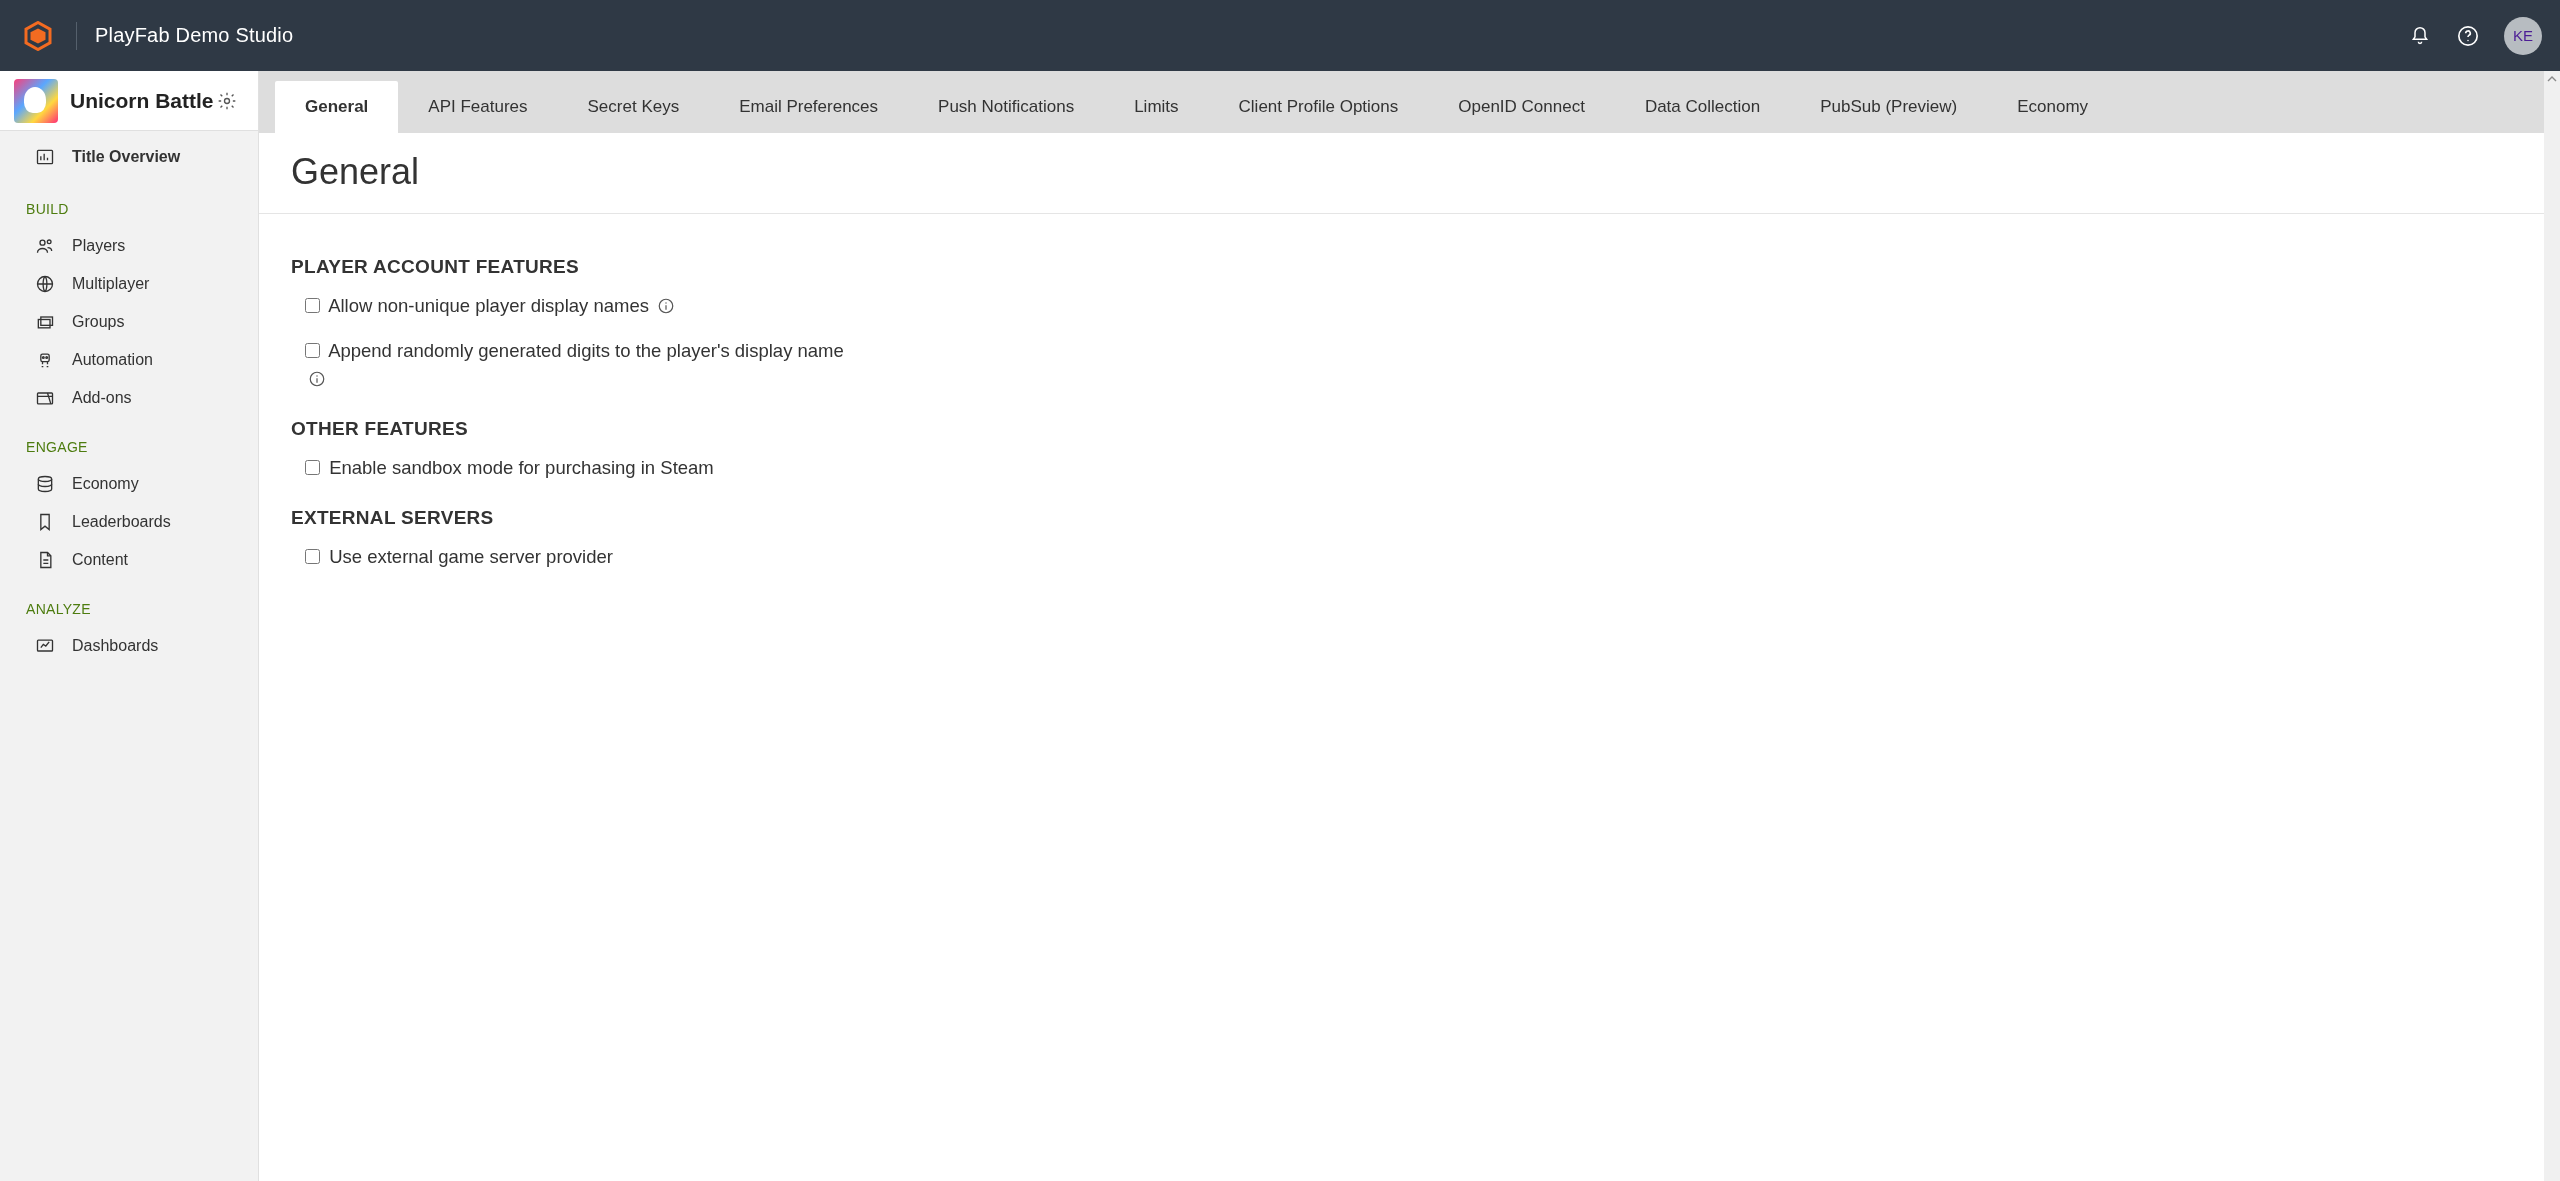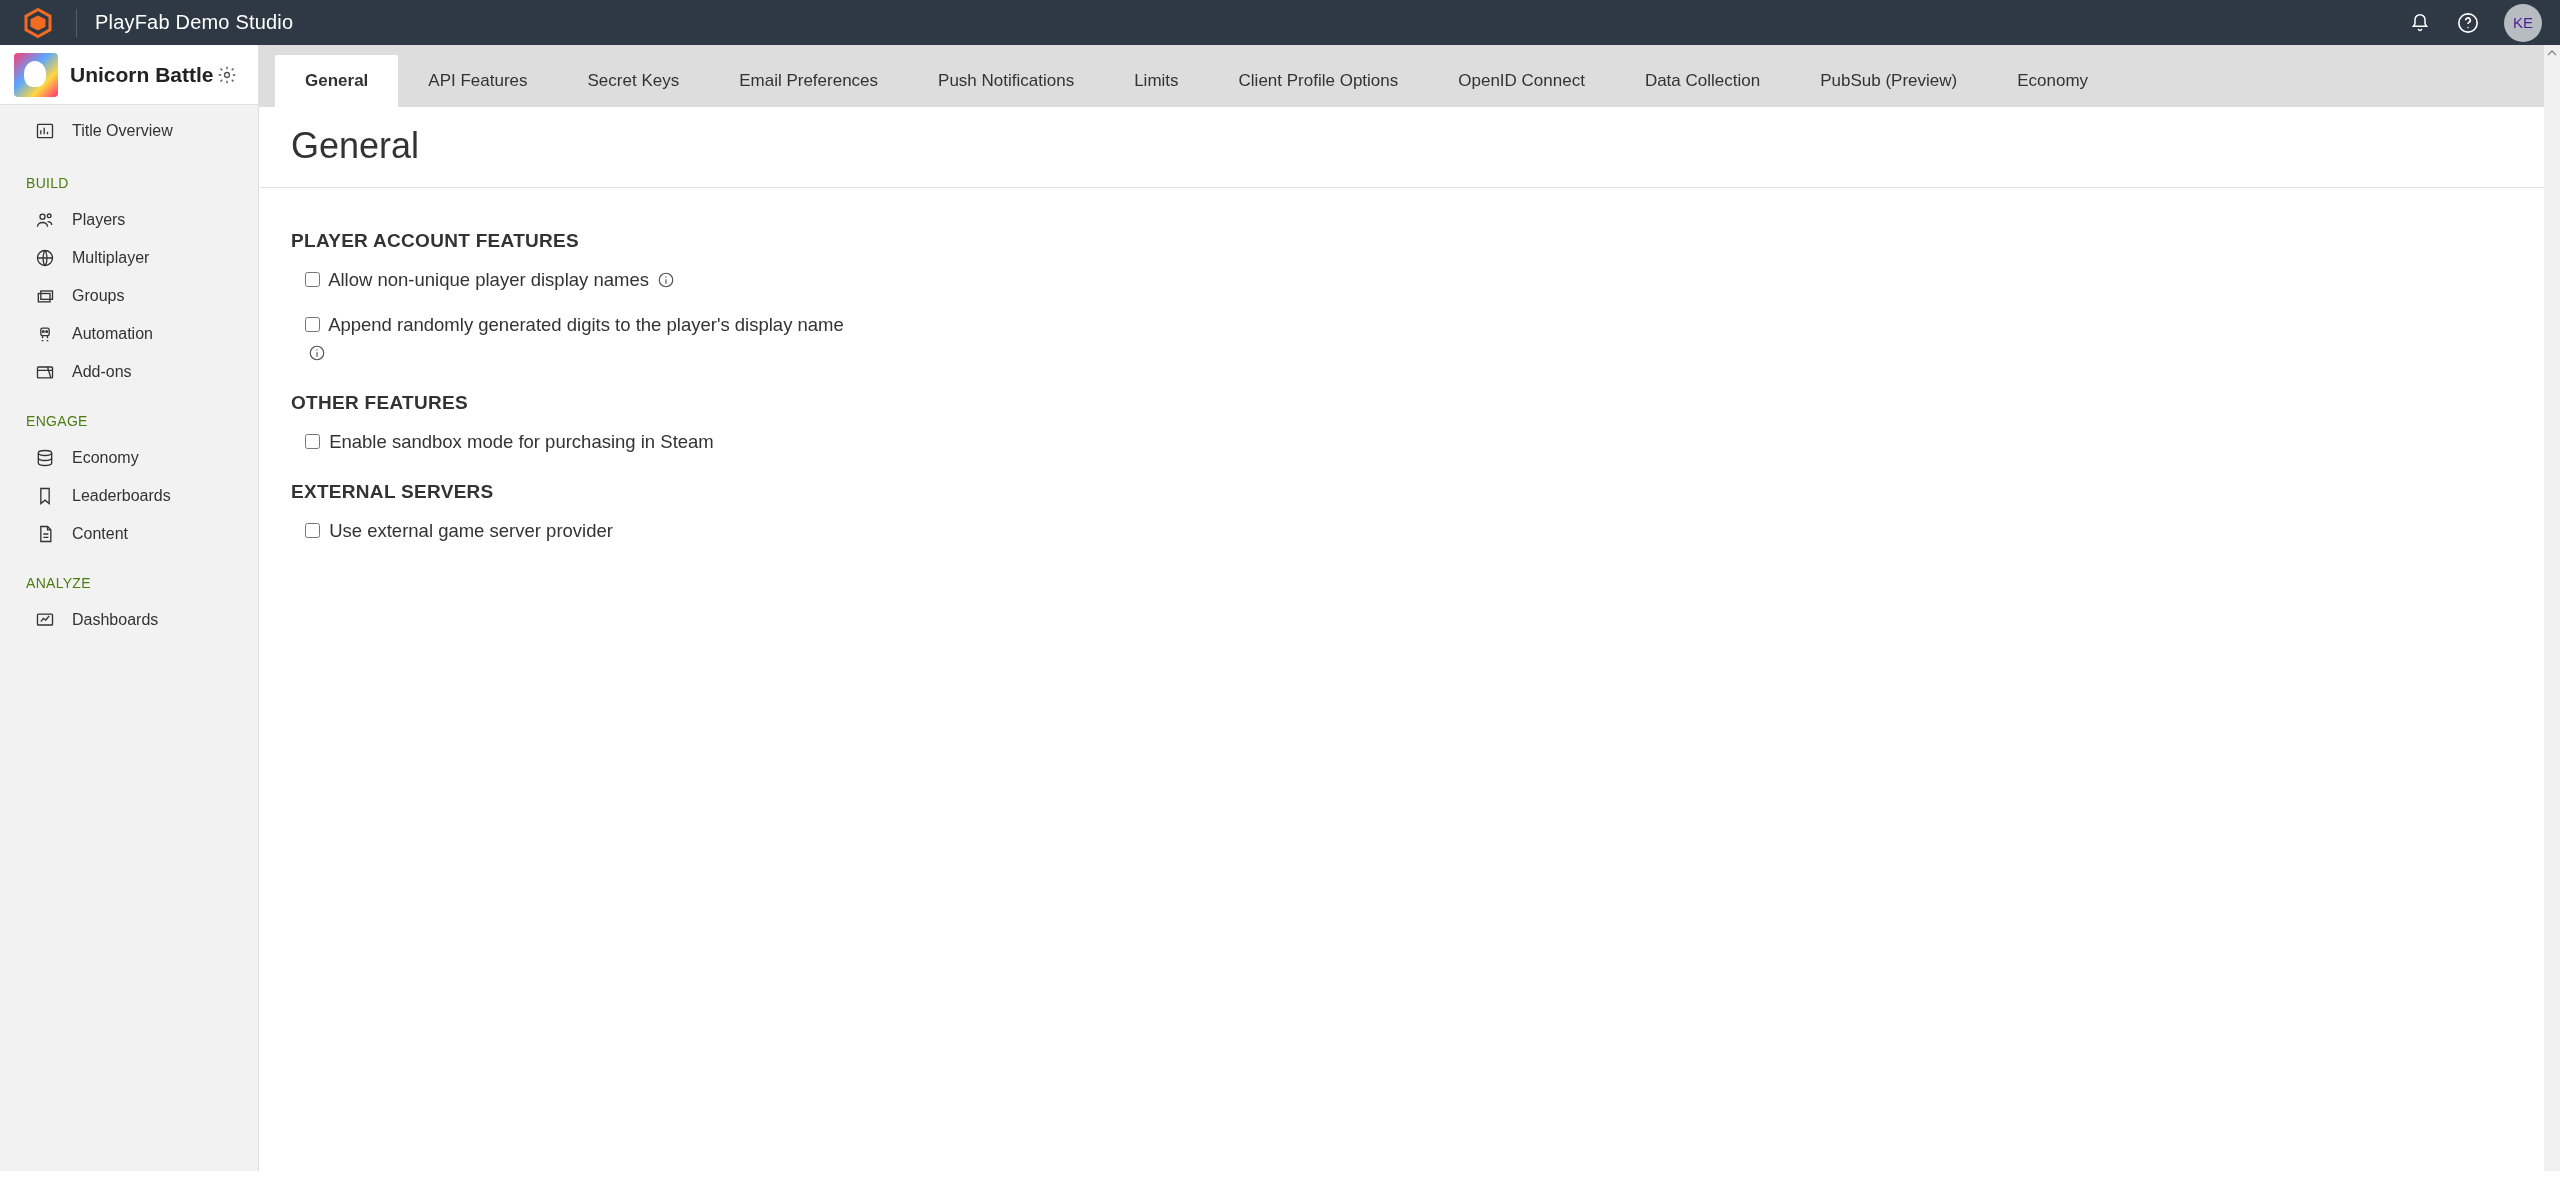--- a/index.html
+++ b/index.html
@@ -7,21 +7,21 @@
   body {
     font-family: "Segoe UI", Arial, sans-serif;
     font-size: 14px;
     color: #333;
     background: #fff;
     overflow: hidden;
   }
 
   
   .topbar {
-    height: 45px;
+    height: 71px;
     background: #2f3945;
     display: flex;
     align-items: center;
     padding: 0 18px;
     color: #fff;
   }
   .topbar .logo {
     display: flex;
     align-items: center;
     justify-content: center;
@@ -141,21 +141,21 @@
     height: 22px;
     margin-right: 16px;
     display: flex;
     align-items: center;
     justify-content: center;
     flex-shrink: 0;
   }
   .nav-item.primary {
     height: 48px;
     padding-top: 4px;
-    font-weight: 400;
+    font-weight: 700;
   }
 
   
   .content {
     flex: 1;
     display: flex;
     flex-direction: column;
     overflow: hidden;
   }
   .tabs-bar {

